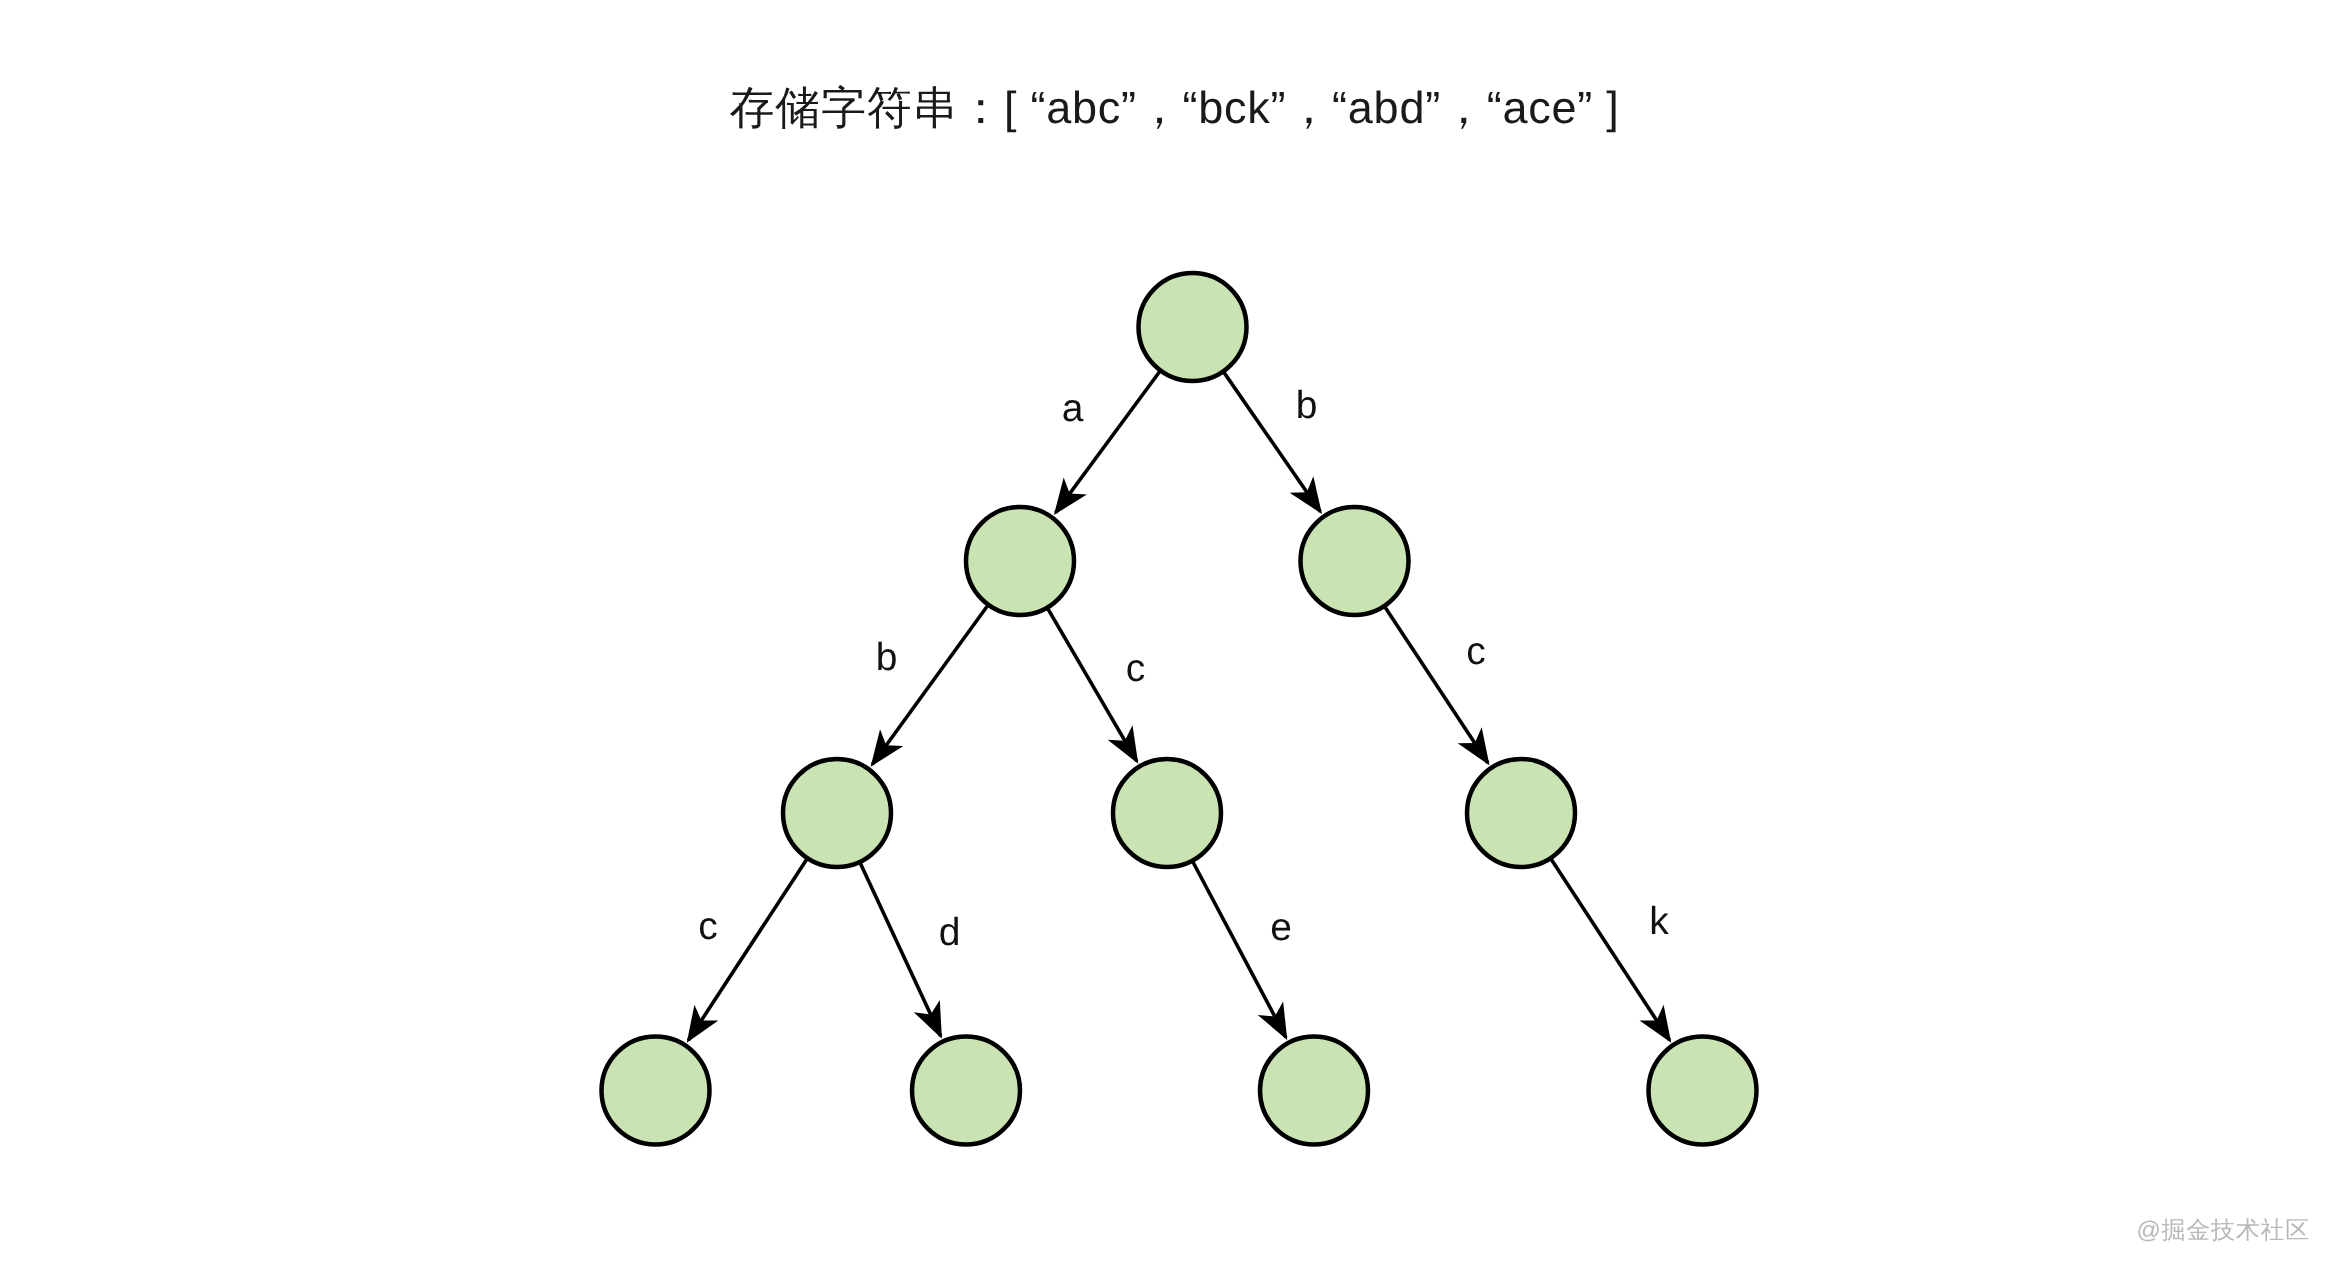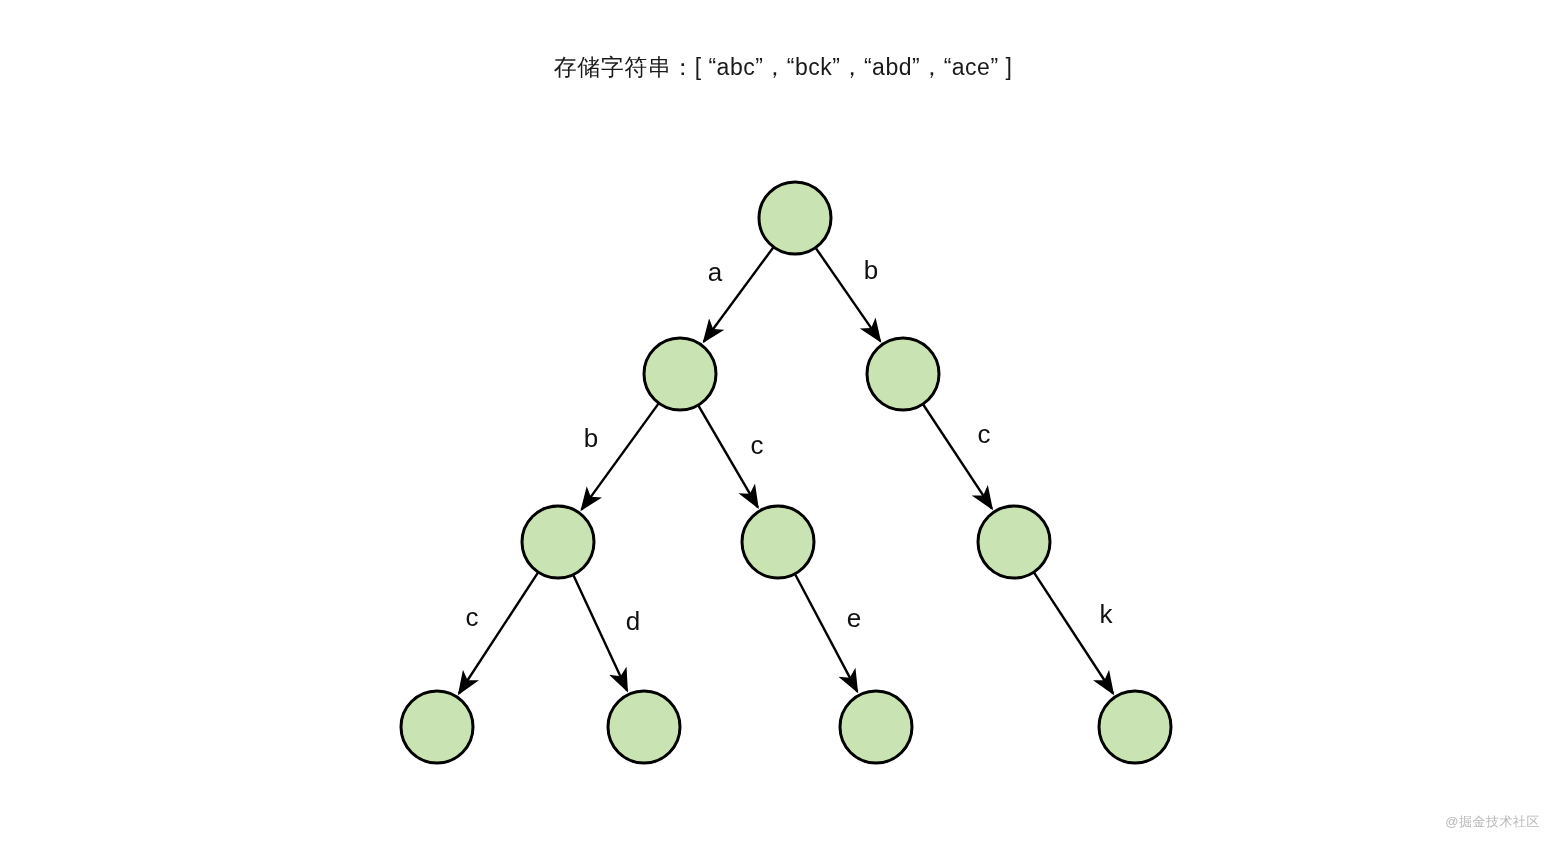--- a/index.html
+++ b/index.html
@@ -16,21 +16,21 @@
     height: 845px;
     background: #ffffff;
     overflow: hidden;
   }
   #title {
     position: absolute;
     left: 0;
     top: 52px;
     width: 1566px;
     text-align: center;
-    font-size: 23px;
+    font-size: 30px;
     color: #1a1a1a;
     font-family: "Liberation Sans", "DejaVu Sans", sans-serif;
     letter-spacing: 0.5px;
     white-space: nowrap;
   }
   #tree-svg {
     position: absolute;
     left: 0;
     top: 0;
     width: 1566px;
@@ -49,21 +49,21 @@
     font-family: "Liberation Sans", "DejaVu Sans", sans-serif;
     font-size: 26px;
     fill: #111111;
     text-anchor: middle;
     dominant-baseline: middle;
   }
   #watermark {
     position: absolute;
     right: 26px;
     bottom: 14px;
-    font-size: 13px;
+    font-size: 16px;
     color: #b8b8b8;
     font-family: "Liberation Sans", "DejaVu Sans", sans-serif;
     letter-spacing: 0.5px;
     user-select: none;
   }
 </style>
 </head>
 <body>
 
 <div id="canvas">

